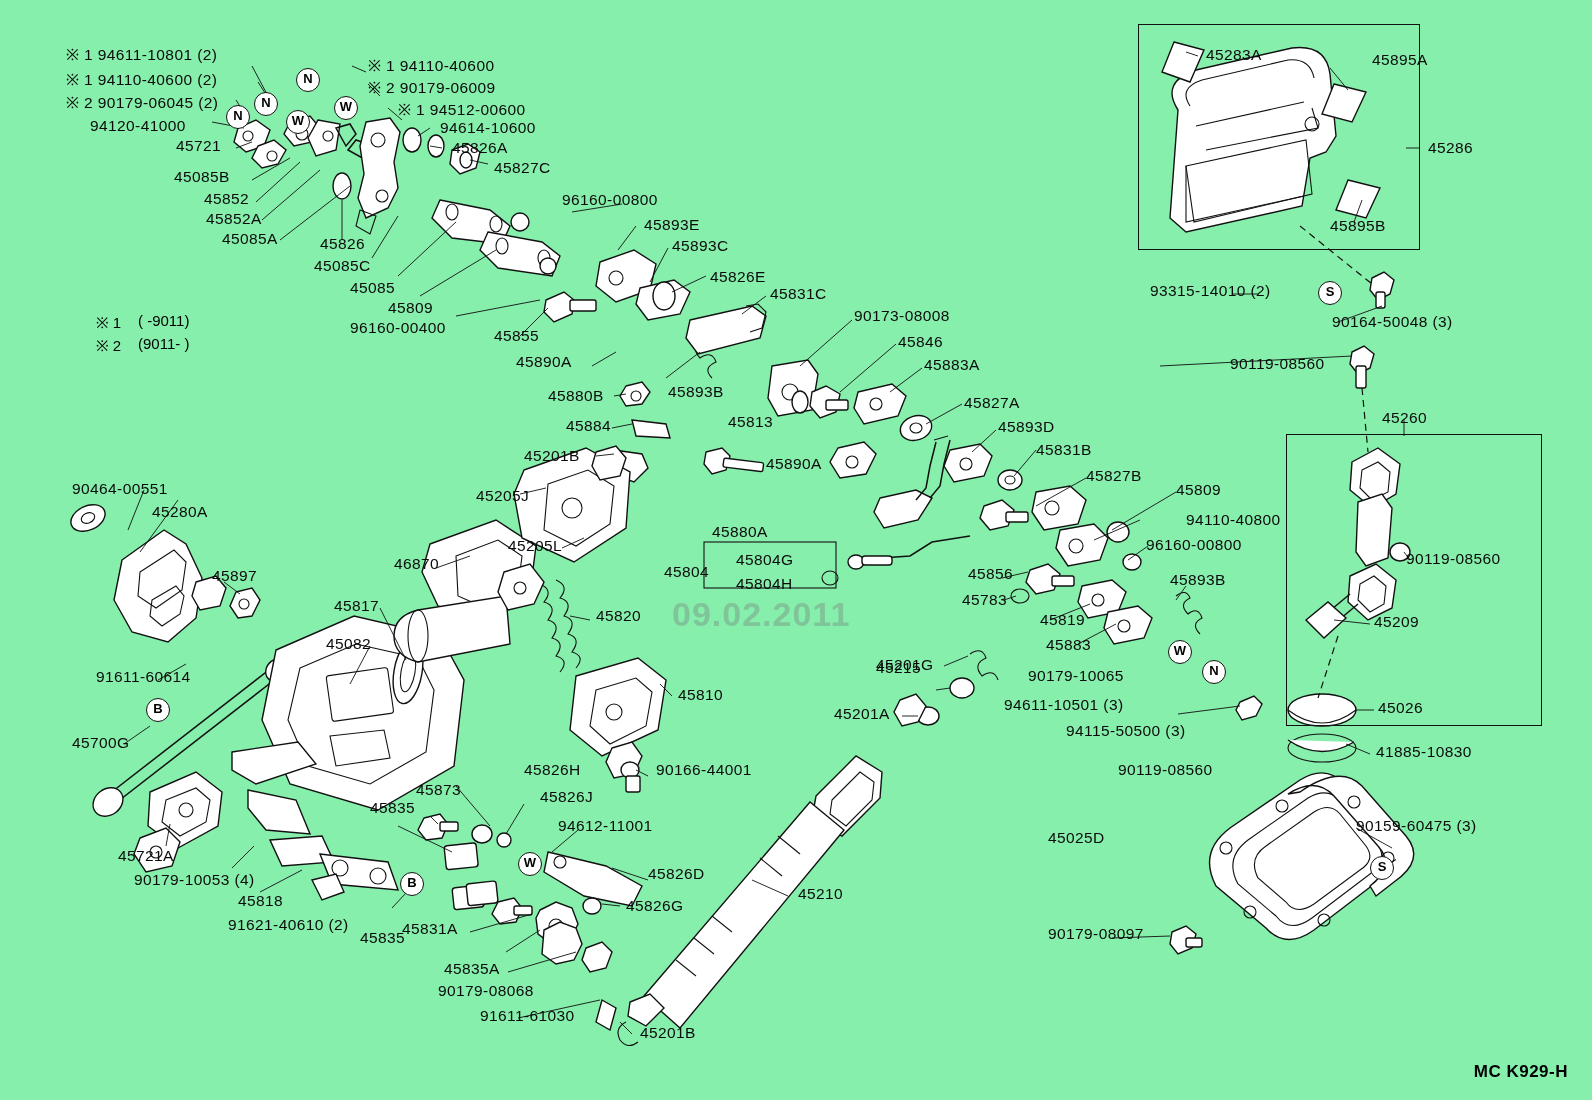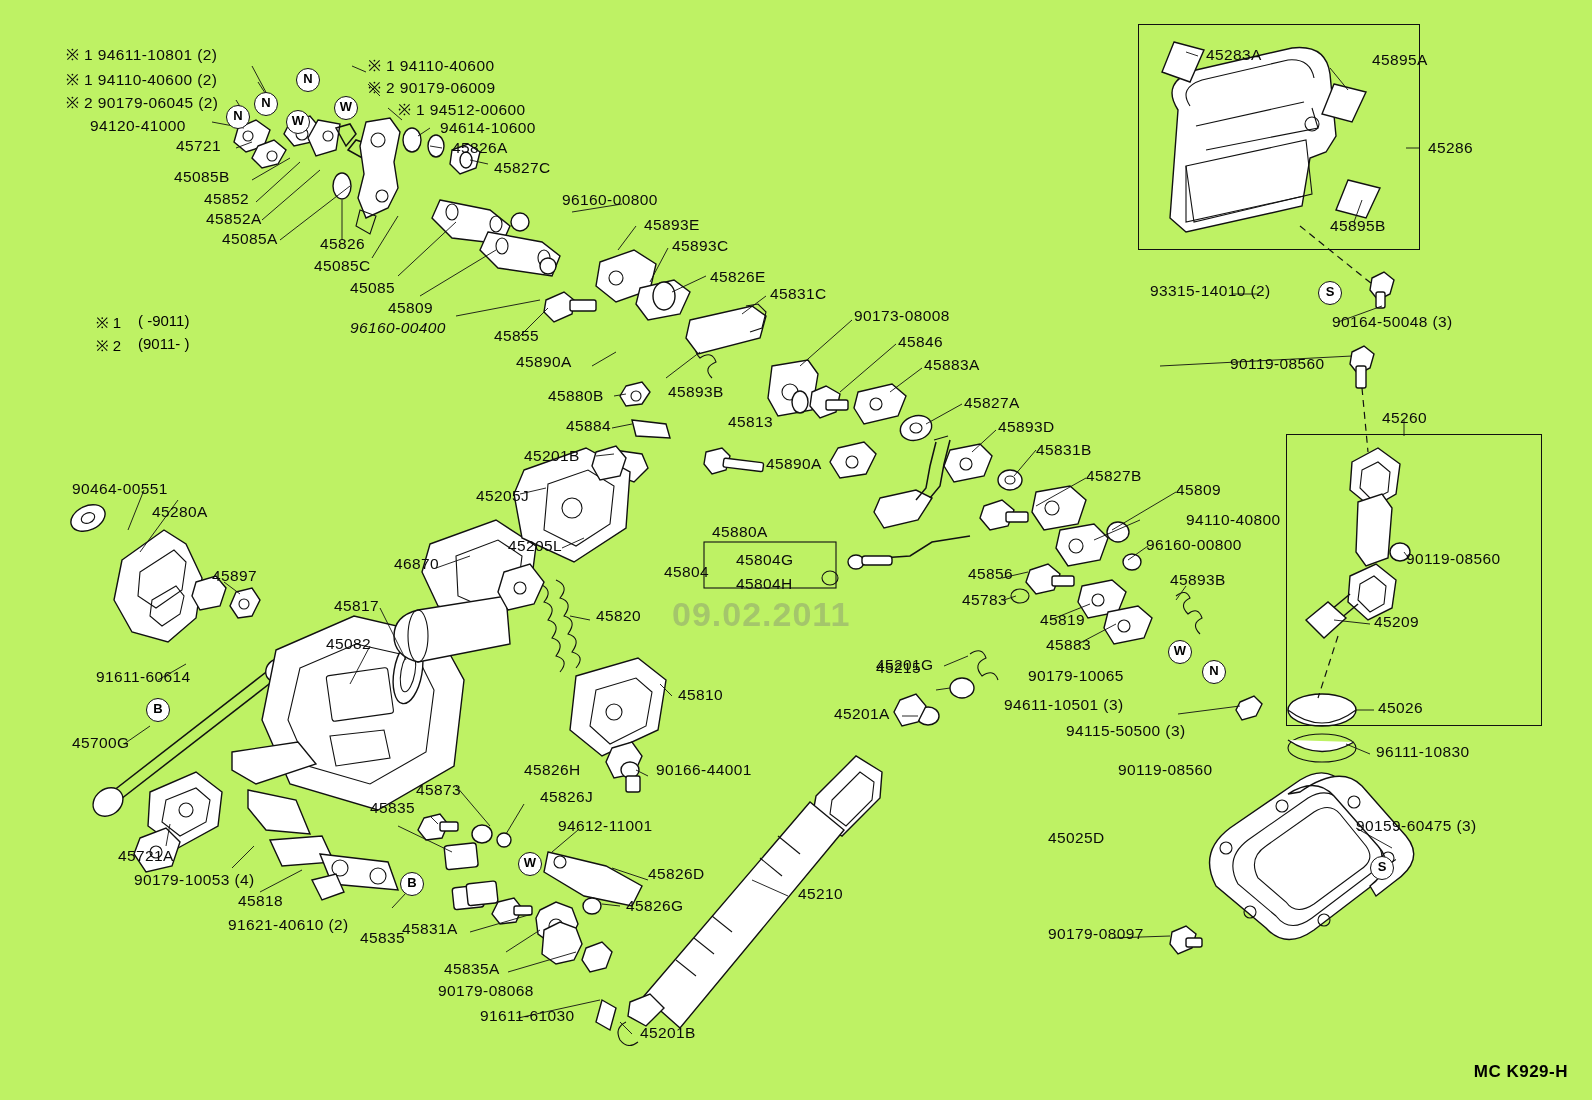--- a/index.html
+++ b/index.html
@@ -4,21 +4,21 @@
 <style>
   html, body {
     margin: 0;
     padding: 0;
     background: #ffffff;
   }
   #stage {
     position: relative;
     width: 1592px;
     height: 1100px;
-    background: #bef264;
+    background: #86efac;
     overflow: hidden;
     font-family: "Liberation Sans", sans-serif;
     color: #000000;
   }
   
   .lbl {
     position: absolute;
     font-size: 15.5px;
     letter-spacing: 0.4px;
     white-space: nowrap;
@@ -496,21 +496,21 @@
 
   <div class="lbl" style="left:176px; top:138px;">45721</div>
   <div class="lbl" style="left:174px; top:169px;">45085B</div>
   <div class="lbl" style="left:204px; top:191px;">45852</div>
   <div class="lbl" style="left:206px; top:211px;">45852A</div>
   <div class="lbl" style="left:222px; top:231px;">45085A</div>
   <div class="lbl" style="left:320px; top:236px;">45826</div>
   <div class="lbl" style="left:314px; top:258px;">45085C</div>
   <div class="lbl" style="left:350px; top:280px;">45085</div>
   <div class="lbl" style="left:388px; top:300px;">45809</div>
-  <div class="lbl" style="left:350px; top:320px;font-style:italic;">96160-00400</div>
+  <div class="lbl" style="left:350px; top:320px;">96160-00400</div>
 
   <div class="lbl" style="left:562px; top:192px;">96160-00800</div>
   <div class="lbl" style="left:644px; top:217px;">45893E</div>
   <div class="lbl" style="left:672px; top:238px;">45893C</div>
   <div class="lbl" style="left:710px; top:269px;">45826E</div>
   <div class="lbl" style="left:770px; top:286px;">45831C</div>
   <div class="lbl" style="left:854px; top:308px;text-align:right;">90173-08008</div>
   <div class="lbl" style="left:898px; top:334px;">45846</div>
   <div class="lbl" style="left:924px; top:357px;">45883A</div>
   <div class="lbl" style="left:964px; top:395px;">45827A</div>
@@ -582,21 +582,21 @@
   <div class="lbl" style="left:1324px; top:52px;padding-left:48px;">45895A</div>
   <div class="lbl" style="left:1428px; top:140px;">45286</div>
   <div class="lbl" style="left:1330px; top:218px;">45895B</div>
   <div class="lbl" style="left:1150px; top:283px;">93315-14010 (2)</div>
   <div class="lbl" style="left:1332px; top:314px;">90164-50048 (3)</div>
   <div class="lbl" style="left:1230px; top:356px;">90119-08560</div>
   <div class="lbl" style="left:1382px; top:410px;">45260</div>
   <div class="lbl" style="left:1406px; top:551px;">90119-08560</div>
   <div class="lbl" style="left:1374px; top:614px;">45209</div>
   <div class="lbl" style="left:1378px; top:700px;">45026</div>
-  <div class="lbl" style="left:1376px; top:744px;">96111-10830</div>
+  <div class="lbl" style="left:1376px; top:744px;">41885-10830</div>
   <div class="lbl" style="left:1048px; top:830px;">45025D</div>
   <div class="lbl" style="left:1356px; top:818px;">90159-60475 (3)</div>
   <div class="lbl" style="left:1048px; top:926px;">90179-08097</div>
 
   <div class="circ" style="left:226px; top:105px;">N</div>
   <div class="circ" style="left:254px; top:92px;">N</div>
   <div class="circ" style="left:286px; top:110px;">W</div>
   <div class="circ" style="left:296px; top:68px;">N</div>
   <div class="circ" style="left:334px; top:96px;">W</div>
   <div class="circ" style="left:146px; top:698px;">B</div>

